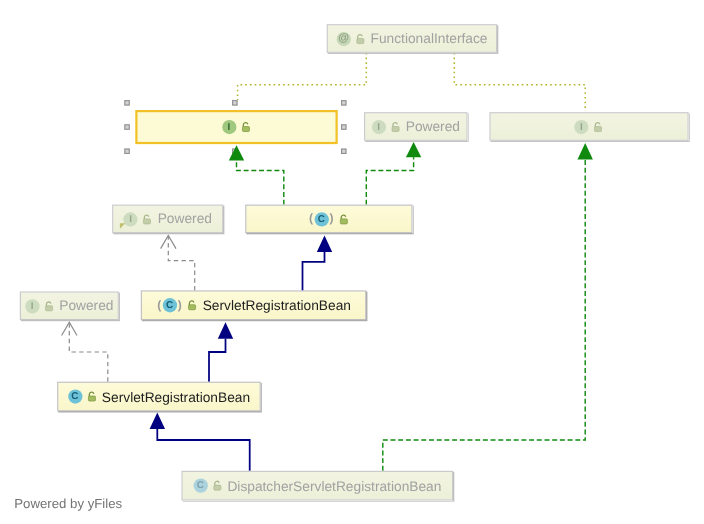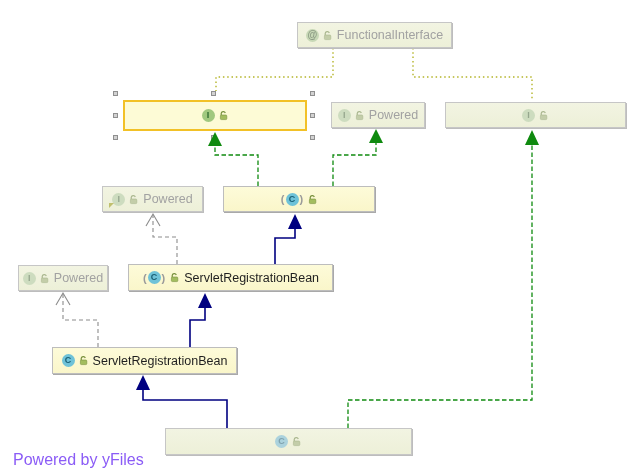--- a/index.html
+++ b/index.html
@@ -37,21 +37,21 @@
   svg.edges{position:absolute;left:0;top:0;z-index:2;}
   .edge-extends{fill:none;stroke:#000080;stroke-width:1.6;}
   .arrow-extends{fill:#000080;stroke:none;}
   .edge-implements{fill:none;stroke:#0f8a0f;stroke-width:1.3;stroke-dasharray:4.5 2.5;}
   .arrow-implements{fill:#0f8a0f;stroke:none;}
   .edge-lib-implements{fill:none;stroke:#8c8c8c;stroke-width:1.1;stroke-dasharray:4 3;}
   .arrow-lib-implements{fill:none;stroke:#8c8c8c;stroke-width:1.1;}
   .edge-annotation{fill:none;stroke:#b4b429;stroke-width:1.4;stroke-dasharray:1.5 2.8;}
 
   
-  .watermark{position:absolute;left:13px;top:451px;font-size:16px;color:#8b5cf6;z-index:4;}
+  .watermark{position:absolute;left:13px;top:451px;font-size:12px;color:#737373;z-index:4;}
 </style>
 </head>
 <body>
 
 <div class="canvas">
 
   <div class="handle" style="left:113px;top:91px"></div>
   <div class="handle" style="left:211px;top:91px"></div>
   <div class="handle" style="left:310px;top:91px"></div>
   <div class="handle" style="left:113px;top:113px"></div>
@@ -207,17 +207,18 @@
   <div class="node library" style="left:165px;top:428px;width:247px;height:27px">
     <span class="iconwrap">
       <span class="circle cl-circle faded">C</span>
       <span class="lock">
         <svg width="10" height="11" viewBox="0 0 10 11">
             <path d="M2.2 5.2 V3.6 A2.1 2.1 0 0 1 6.3 3.0" fill="none" stroke="#aab78f" stroke-width="1.2"></path>
             <rect x="1.4" y="5" width="6.4" height="4.6" rx="1" fill="#c3cda9" stroke="#aab78f" stroke-width="0.6"></rect>
           </svg>
       </span>
     </span>
+    <span class="label">DispatcherServletRegistrationBean</span>
   </div>
 
   <div class="watermark">Powered by yFiles</div>
 
 </div>
 
 </body></html>

